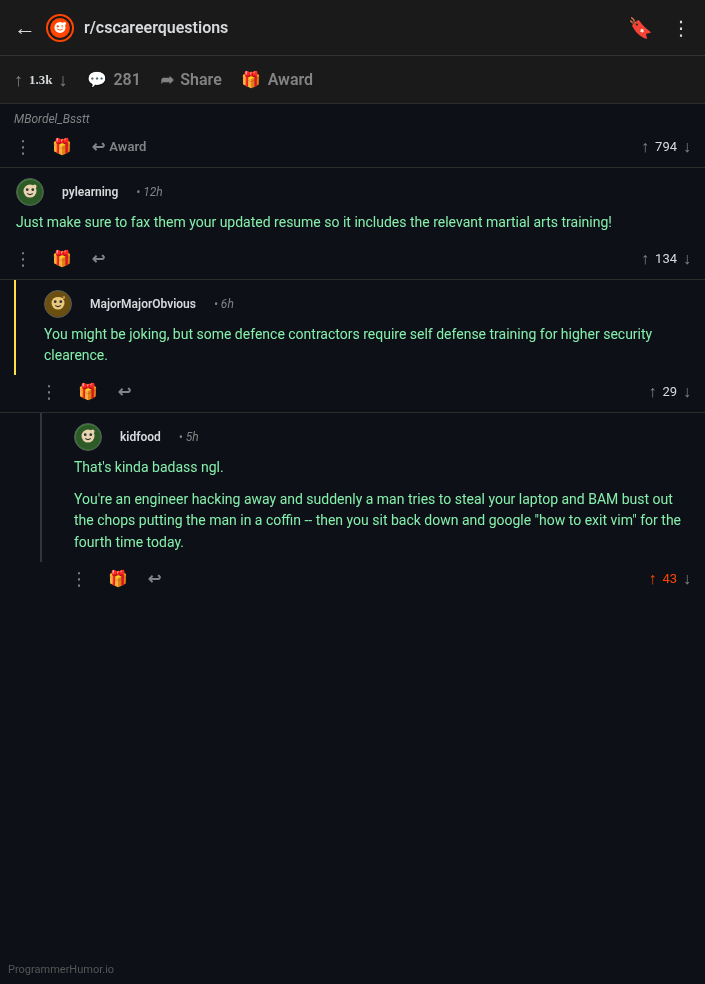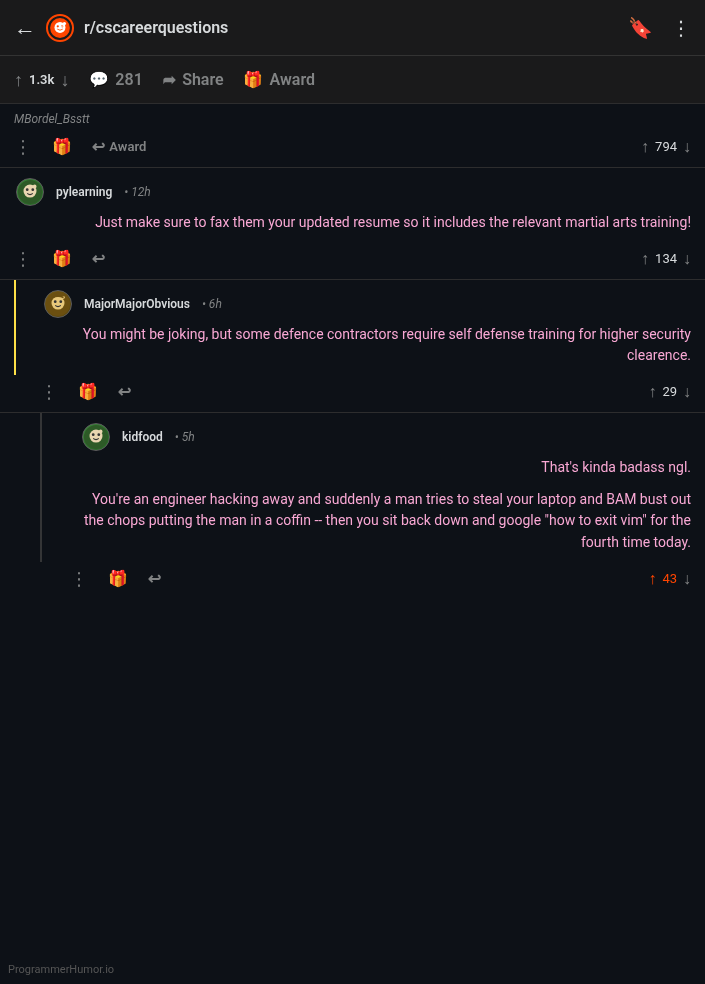--- a/index.html
+++ b/index.html
@@ -75,20 +75,21 @@
       margin-right: 20px;
     }
     .upvote-arrow, .downvote-arrow {
       font-size: 18px;
       color: #818384;
     }
     .vote-count {
       font-size: 13px;
       font-weight: 600;
       color: #d7dadc;
+      font-family: Liberation Serif, serif;
     }
     .action-btn {
       display: flex;
       align-items: center;
       gap: 6px;
       margin-right: 20px;
       color: #818384;
       font-size: 13px;
       font-weight: 600;
     }
@@ -171,29 +172,29 @@
     .comment {
       padding: 10px 14px 4px;
       border-left: 2px solid transparent;
     }
     .comment.indent1 {
       padding-left: 28px;
       border-left: 2px solid #fde047;
       margin-left: 14px;
     }
     .comment.indent2 {
-      padding-left: 40px;
+      padding-left: 32px;
       border-left: 2px solid #343536;
       margin-left: 40px;
     }
 
     .comment-header {
       display: flex;
       align-items: center;
-      gap: 12px;
+      gap: 18px;
       margin-bottom: 6px;
     }
     .avatar {
       width: 28px;
       height: 28px;
       border-radius: 50%;
       background: #2d2d2e;
       display: flex;
       align-items: center;
       justify-content: center;
@@ -219,23 +220,22 @@
       color: #d7dadc;
     }
     .time-dot {
       font-size: 12px;
       color: #818384;
       font-style: italic;
     }
     .comment-body {
       font-size: 14px;
       line-height: 1.55;
-      color: #f9a8d4;
+      color: #86efac;
       margin-bottom: 4px;
-      text-align: right;
     }
     .comment-body p {
       margin-bottom: 10px;
     }
     .comment-body p:last-child {
       margin-bottom: 0;
     }
 
     
     .divider {

